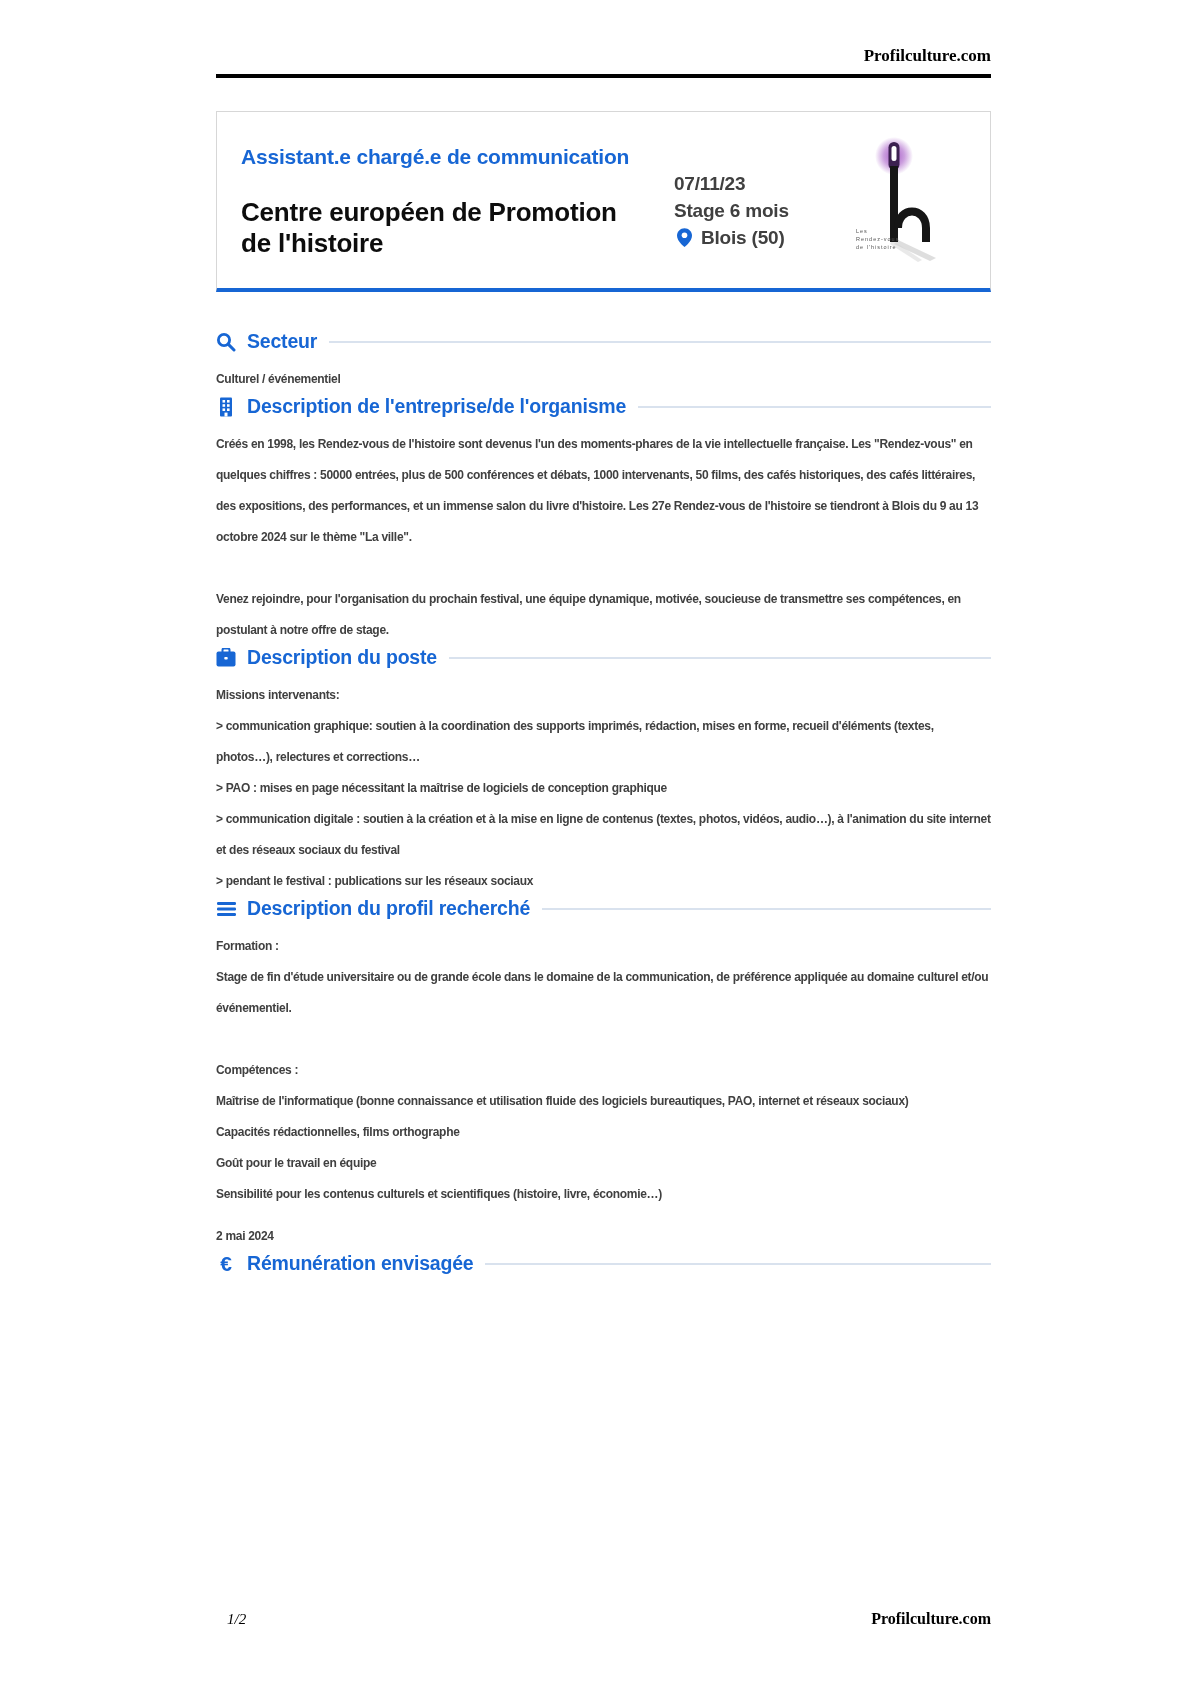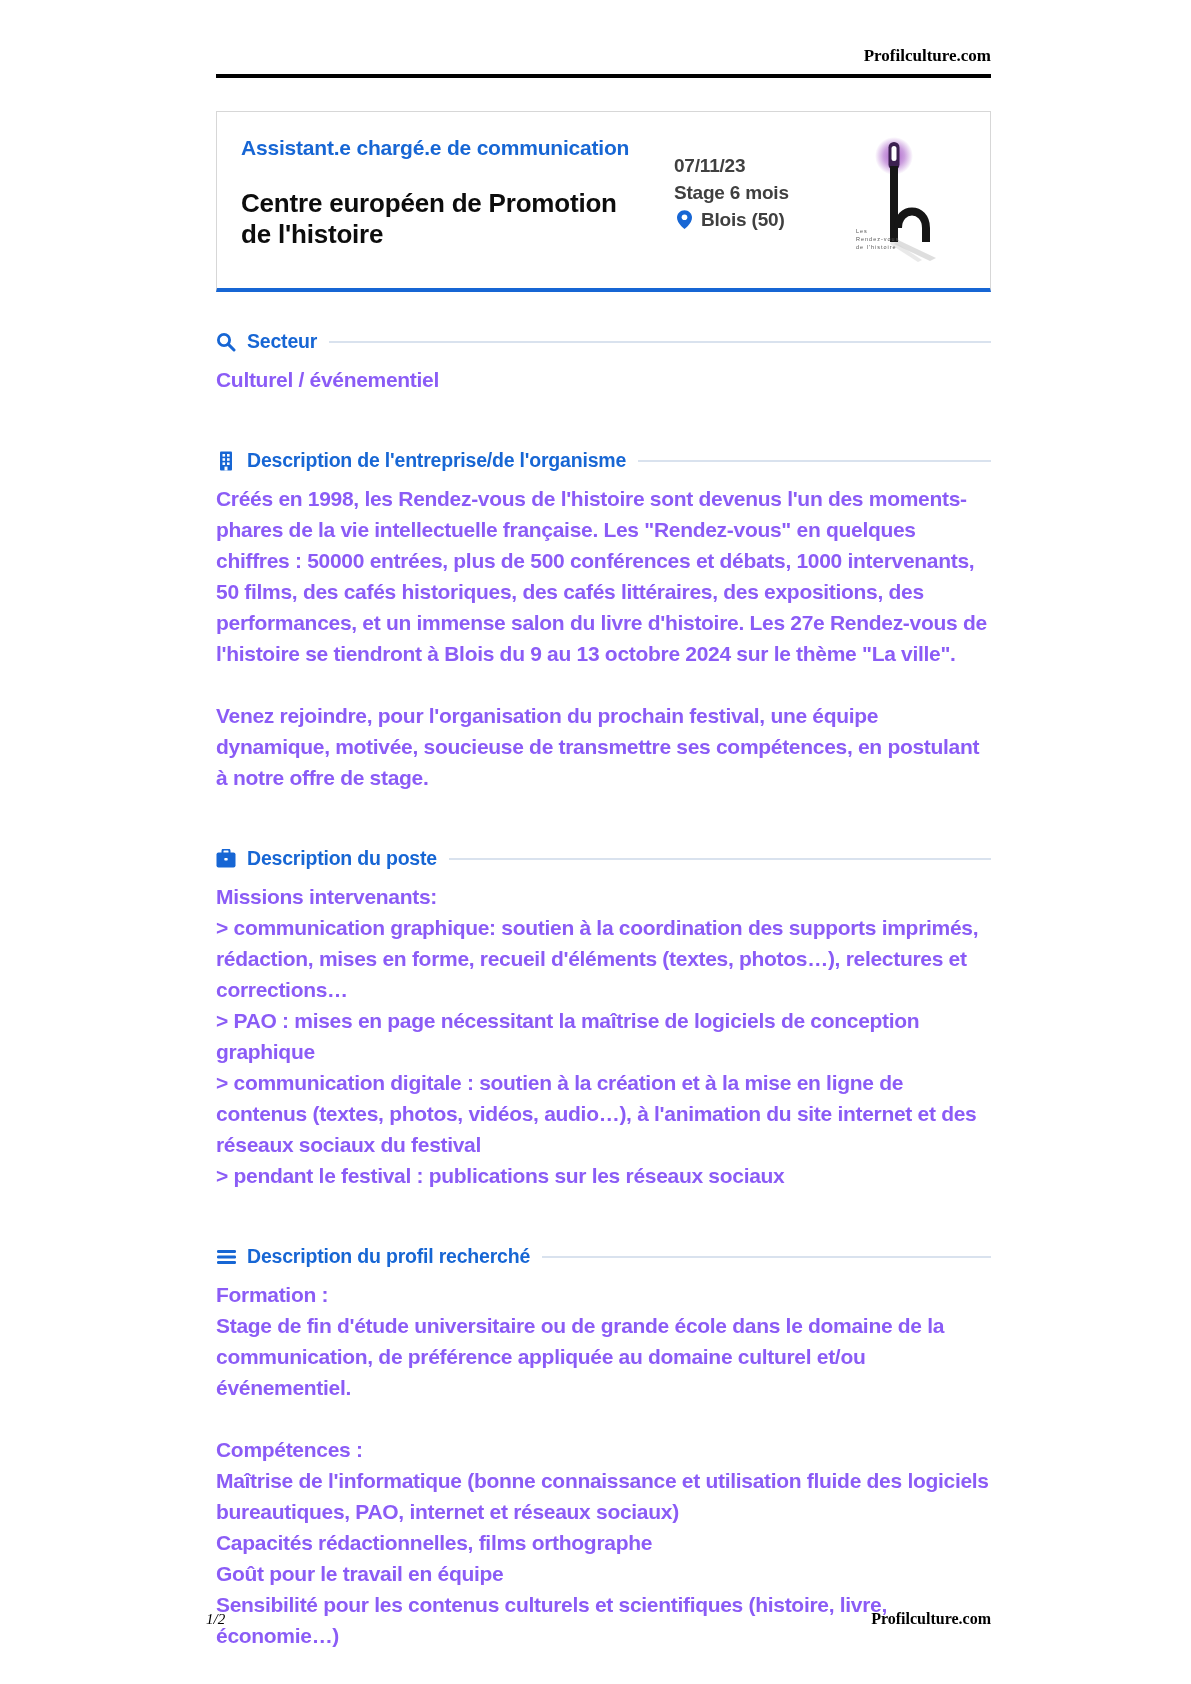--- a/index.html
+++ b/index.html
@@ -27,21 +27,21 @@
   }
   .top-rule { height: 4px; background: #000; margin-top: 8px; }
 
   
   .card {
     margin-top: 33px;
     border: 1px solid #d7d7d7;
     border-bottom: 4px solid #1766d4;
     min-height: 144px;
     display: flex;
-    align-items: flex-start;
+    align-items: center;
     padding: 24px 20px 20px 24px;
   }
   .card-left { width: 412px; flex: 0 0 auto; }
   .card-title {
     color: #1766d4;
     font-size: 21px;
     font-weight: 700;
     letter-spacing: -0.2px;
   }
   .card-company {
@@ -59,48 +59,48 @@
     font-size: 19px;
     font-weight: 700;
     line-height: 27px;
     color: #404040;
     letter-spacing: -0.2px;
   }
   .loc-row { display: flex; align-items: center; gap: 7px; }
   .logo-box { margin-left: 18px; width: 88px; position: relative; }
 
   
-  .section { margin-top: 54px; }
+  .section { }
   .section.first { margin-top: 38px; }
   .section-header { display: flex; align-items: center; }
   .section-icon { width: 20px; height: 20px; flex: 0 0 auto; display: flex; align-items: center; justify-content: center; }
   .section-title {
     margin-left: 11px;
     color: #1766d4;
     font-size: 19.5px;
     font-weight: 700;
     letter-spacing: -0.2px;
     white-space: nowrap;
   }
   .section-rule { flex: 1; height: 2px; background: #d9e2ee; margin-left: 12px; }
   .section-body {
     margin-top: 11px;
-    font-size: 21px;
+    font-size: 12px;
     font-weight: 700;
     line-height: 31px;
-    color: #8b5cf6;
+    color: #404040;
     letter-spacing: -0.3px;
   }
   .para-gap { margin-top: 31px; }
   .euro-glyph { font-size: 21px; font-weight: 700; color: #1766d4; }
 
   
   .footer {
     position: absolute;
-    left: 85px;
+    left: 106px;
     right: 79px;
     bottom: 56px;
     display: flex;
     justify-content: space-between;
     align-items: baseline;
   }
   .footer-page { font-family: "Liberation Serif", serif; font-style: italic; font-size: 15px; color: #000; }
   .footer-site { font-family: "Liberation Serif", serif; font-weight: 700; font-size: 16px; color: #000; }
 </style>
 </head>

